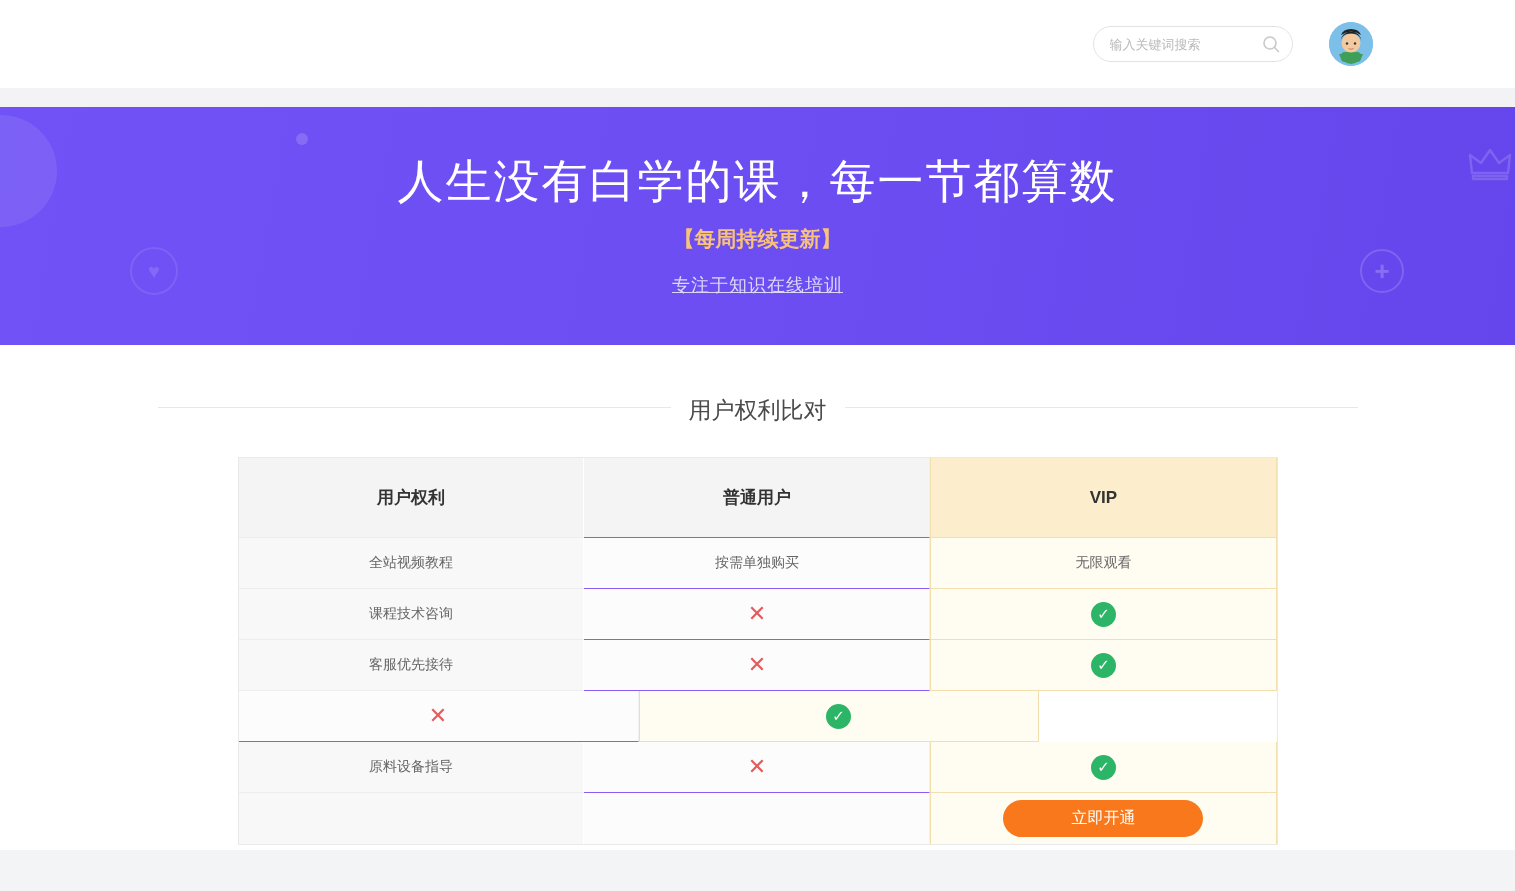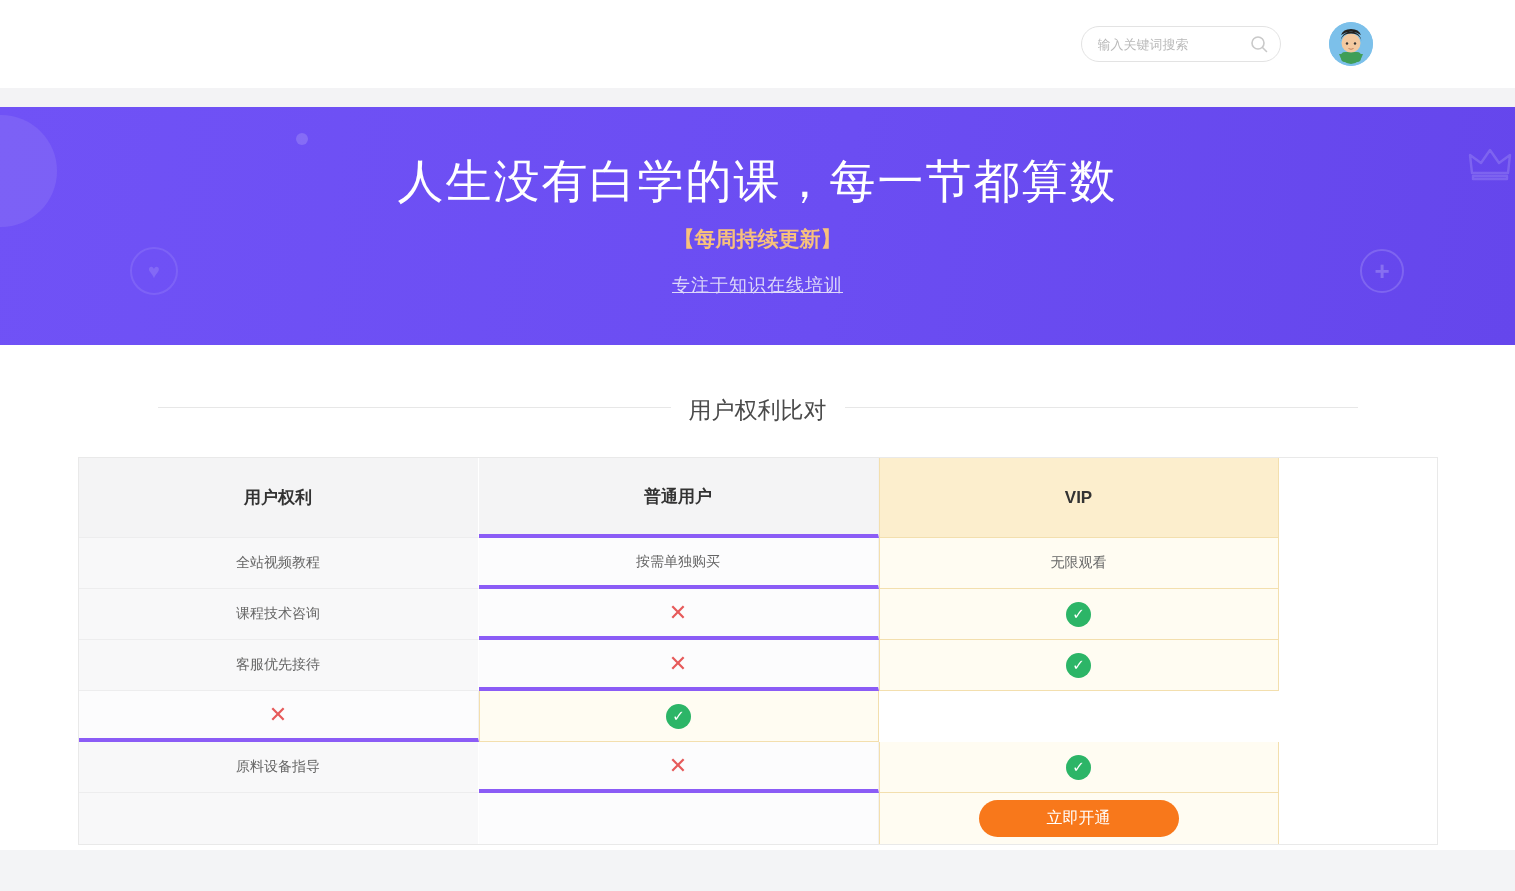--- a/index.html
+++ b/index.html
@@ -13,21 +13,21 @@
 
   
   .topbar{height:88px;background:#fff;display:flex;align-items:center;}
   .topbar-inner{width:1230px;margin:0 auto;display:flex;align-items:center;}
   .logo{width:160px;height:52px;flex:0 0 auto;}
   .nav{display:flex;align-items:center;gap:37px;margin-left:2px;}
   .nav-item{display:flex;align-items:center;gap:6px;font-size:16px;color:#444;cursor:pointer;white-space:nowrap;}
   .nav-item.active{color:var(--accent);font-weight:bold;}
   .chevron{width:7px;height:7px;border-left:1.5px solid #999;border-bottom:1.5px solid #999;
            transform:rotate(-45deg) translateY(-2px);display:inline-block;}
-  .topbar-right{margin-left:auto;display:flex;align-items:center;gap:48px;text-decoration:underline;}
+  .topbar-right{margin-left:auto;display:flex;align-items:center;gap:36px;text-decoration:underline;}
   .search-box{position:relative;width:200px;height:36px;}
   .search-box input{width:100%;height:100%;border:1px solid #e3e3e3;border-radius:18px;
         padding:0 36px 0 16px;font-size:13px;color:#666;outline:none;background:#fff;
         font-family:"Liberation Sans","DejaVu Sans",sans-serif;}
   .search-box input::placeholder{color:#b9b9b9;}
   .search-icon{position:absolute;right:12px;top:8px;width:20px;height:20px;}
   .avatar{width:44px;height:44px;border-radius:50%;background:#7cc0ea;overflow:hidden;cursor:pointer;flex:0 0 auto;}
 
   .nav-strip{height:19px;background:#f3f3f5;}
 
@@ -49,27 +49,27 @@
   .deco-crown{left:1468px;top:38px;width:44px;height:36px;color:rgba(255,255,255,.16);}
 
   
   .main{padding-top:48px;background:#fff;}
   .title-row{position:relative;height:30px;width:1200px;margin:0 auto;}
   .title-line{position:absolute;left:0;right:0;top:14px;height:1px;background:#e7e7e7;}
   .title-label{position:relative;display:table;margin:0 auto;background:#fff;padding:2px 18px;
        font-size:23px;color:#4a4a4a;}
 
   
-  .priv-table{width:1360px;margin:34px auto 8px;border:1px solid #e9e9e9;border-collapse:collapse;}
+  .priv-table{width:1040px;margin:34px auto 8px;border:1px solid #e9e9e9;border-collapse:collapse;}
   .row{display:flex;}
   .cell{width:400px;display:flex;align-items:center;justify-content:center;font-size:14px;color:#666;}
   .row.head .cell{height:80px;font-size:17px;font-weight:bold;color:#333;}
   .row.body .cell{height:51px;}
   .c0{background:#f8f8f9;border-right:1px solid #fff;border-bottom:1px solid #ededee;}
-  .c1{background:#fcfcfd;border-right:1px solid #f1f1f1;border-bottom:4px solid #8b5cf6;}
+  .c1{background:#fcfcfd;border-right:1px solid #f1f1f1;border-bottom:1px solid #8b5cf6;}
   .c2{background:var(--vip-body);border-bottom:1px solid var(--vip-border);
       border-left:1px solid var(--vip-border);border-right:1px solid var(--vip-border);}
   .row.head .c0,.row.head .c1{background:#f4f4f5;}
   .row.head .c2{background:var(--vip-head);}
   .row:last-child .cell{border-bottom:none;}
   .cross{color:var(--red);font-size:22px;font-weight:bold;}
   .check{width:25px;height:25px;border-radius:50%;background:var(--green);color:#fff;
          display:flex;align-items:center;justify-content:center;font-size:15px;font-weight:bold;}
   .cta-btn{width:200px;height:37px;border:none;border-radius:19px;background:var(--button);
          color:#fff;font-size:16px;cursor:pointer;font-family:"Liberation Sans","DejaVu Sans",sans-serif;}

